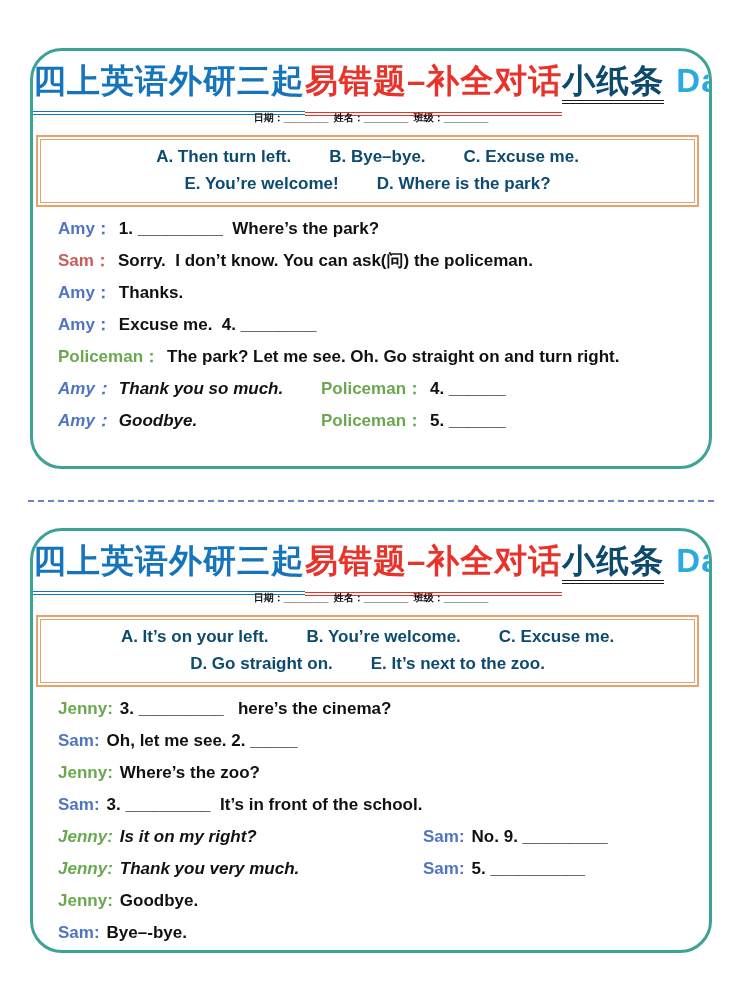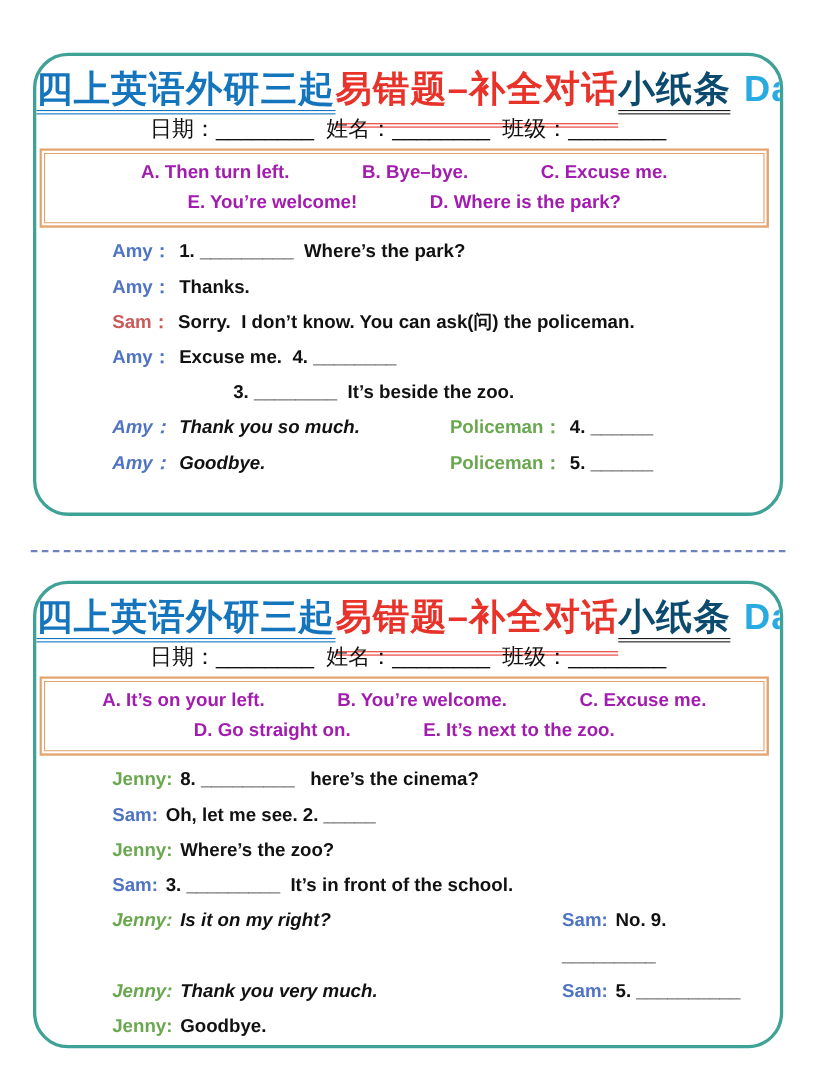--- a/index.html
+++ b/index.html
@@ -14,50 +14,50 @@
     background:#ffffff; box-sizing:border-box; overflow:hidden;
   }
   .card-1 { top:48px;  height:421px; }
   .card-2 { top:528px; height:425px; }
 
   .card-title {
     text-align:center; margin-top:10px;
     font-size:33px; font-weight:bold; line-height:40px;
     letter-spacing:1px; white-space:nowrap;
   }
-  .card-title .t1 { color:#1474bc; border-bottom:4px double #1474bc; padding-bottom:1px; }
+  .card-title .t1 { color:#1474bc; border-bottom:4px double #1474bc; padding-bottom:12px; }
   .card-title .t2 { color:#e8332a; border-bottom:4px double #e8332a; padding-bottom:13px; }
   .card-title .t3 { color:#0c4a6e; border-bottom:4px double #1a1a1a; padding-bottom:1px; }
   .card-title .t-day { color:#29abe2; margin-left:12px; }
 
   .meta {
     text-align:center; margin-top:7px;
-    font-size:20px; font-weight:normal; color:#111;
+    font-size:10px; font-weight:bold; color:#111;
     white-space:pre-wrap; line-height:20px;
   }
 
   .options {
     margin:7px 10px 0 3px;
     border:2px solid #e2a36d;
     box-shadow: inset 0 0 0 2px #ffffff, inset 0 0 0 3px #e2a36d;
     padding:6px 8px 8px;
   }
   .opt-row {
-    display:flex; justify-content:center; gap:66px;
-    font-size:17px; font-weight:bold; color:#a21caf; line-height:27px;
+    display:flex; justify-content:center; gap:38px;
+    font-size:17px; font-weight:bold; color:#0c4a6e; line-height:27px;
     white-space:pre-wrap;
   }
 
   .dlg { margin:6px 22px 0 25px; }
   .dlg-row {
     display:flex; align-items:baseline;
     font-size:17px; font-weight:bold; color:#111;
     line-height:32px; white-space:pre-wrap;
   }
-  .seg { display:inline-block;margin-left:44px; }
+  .seg { display:inline-block; }
   .two-col .seg1 { width:263px; flex:none;font-style:italic; }
   .card-2 .two-col .seg1 { width:365px; }
   .indent { padding-left:110px; }
   .speaker { margin-right:7px; }
   .speaker.blue  { color:#4f74c4; }
   .speaker.red   { color:#cd5a5a; }
   .speaker.green { color:#6aa84f; }
 
   .divider {
     position:absolute; top:500px; left:28px; width:686px; height:0;
@@ -85,30 +85,30 @@
       <span>E. You’re welcome!</span>
       <span>D. Where is the park?</span>
     </div>
   </div>
 
   <div class="dlg">
     <div class="dlg-row">
       <span class="seg"><span class="speaker blue">Amy：</span><span>1. _________  Where’s the park?</span></span>
     </div>
     <div class="dlg-row">
-      <span class="seg"><span class="speaker blue">Amy：</span><span>Thanks.</span></span>
+      <span class="seg"><span class="speaker red">Sam：</span><span>Sorry.  I don’t know. You can ask(问) the policeman.</span></span>
     </div>
     <div class="dlg-row">
-      <span class="seg"><span class="speaker red">Sam：</span><span>Sorry.  I don’t know. You can ask(问) the policeman.</span></span>
+      <span class="seg"><span class="speaker blue">Amy：</span><span>Thanks.</span></span>
     </div>
     <div class="dlg-row">
       <span class="seg"><span class="speaker blue">Amy：</span><span>Excuse me.  4. ________</span></span>
     </div>
-    <div class="dlg-row indent">
-      <span class="seg"><span>3. ________  It’s beside the zoo.</span></span>
+    <div class="dlg-row">
+      <span class="seg"><span class="speaker green">Policeman：</span><span>The park? Let me see. Oh. Go straight on and turn right.</span></span>
     </div>
     <div class="dlg-row two-col">
       <span class="seg seg1"><span class="speaker blue">Amy：</span><span>Thank you so much.</span></span>
       <span class="seg"><span class="speaker green">Policeman：</span><span>4. ______</span></span>
     </div>
     <div class="dlg-row two-col">
       <span class="seg seg1"><span class="speaker blue">Amy：</span><span>Goodbye.</span></span>
       <span class="seg"><span class="speaker green">Policeman：</span><span>5. ______</span></span>
     </div>
   </div>
@@ -131,21 +131,21 @@
       <span>C. Excuse me.</span>
     </div>
     <div class="opt-row">
       <span>D. Go straight on.</span>
       <span>E. It’s next to the zoo.</span>
     </div>
   </div>
 
   <div class="dlg">
     <div class="dlg-row">
-      <span class="seg"><span class="speaker green">Jenny:</span><span>8. _________   here’s the cinema?</span></span>
+      <span class="seg"><span class="speaker green">Jenny:</span><span>3. _________   here’s the cinema?</span></span>
     </div>
     <div class="dlg-row">
       <span class="seg"><span class="speaker blue">Sam:</span><span>Oh, let me see. 2. _____</span></span>
     </div>
     <div class="dlg-row">
       <span class="seg"><span class="speaker green">Jenny:</span><span>Where’s the zoo?</span></span>
     </div>
     <div class="dlg-row">
       <span class="seg"><span class="speaker blue">Sam:</span><span>3. _________  It’s in front of the school.</span></span>
     </div>
@@ -153,14 +153,17 @@
       <span class="seg seg1"><span class="speaker green">Jenny:</span><span>Is it on my right?</span></span>
       <span class="seg"><span class="speaker blue">Sam:</span><span>No. 9. _________</span></span>
     </div>
     <div class="dlg-row two-col">
       <span class="seg seg1"><span class="speaker green">Jenny:</span><span>Thank you very much.</span></span>
       <span class="seg"><span class="speaker blue">Sam:</span><span>5. __________</span></span>
     </div>
     <div class="dlg-row">
       <span class="seg"><span class="speaker green">Jenny:</span><span>Goodbye.</span></span>
     </div>
+    <div class="dlg-row">
+      <span class="seg"><span class="speaker blue">Sam:</span><span>Bye–-bye.</span></span>
+    </div>
   </div>
 </div>
 
 </body></html>

